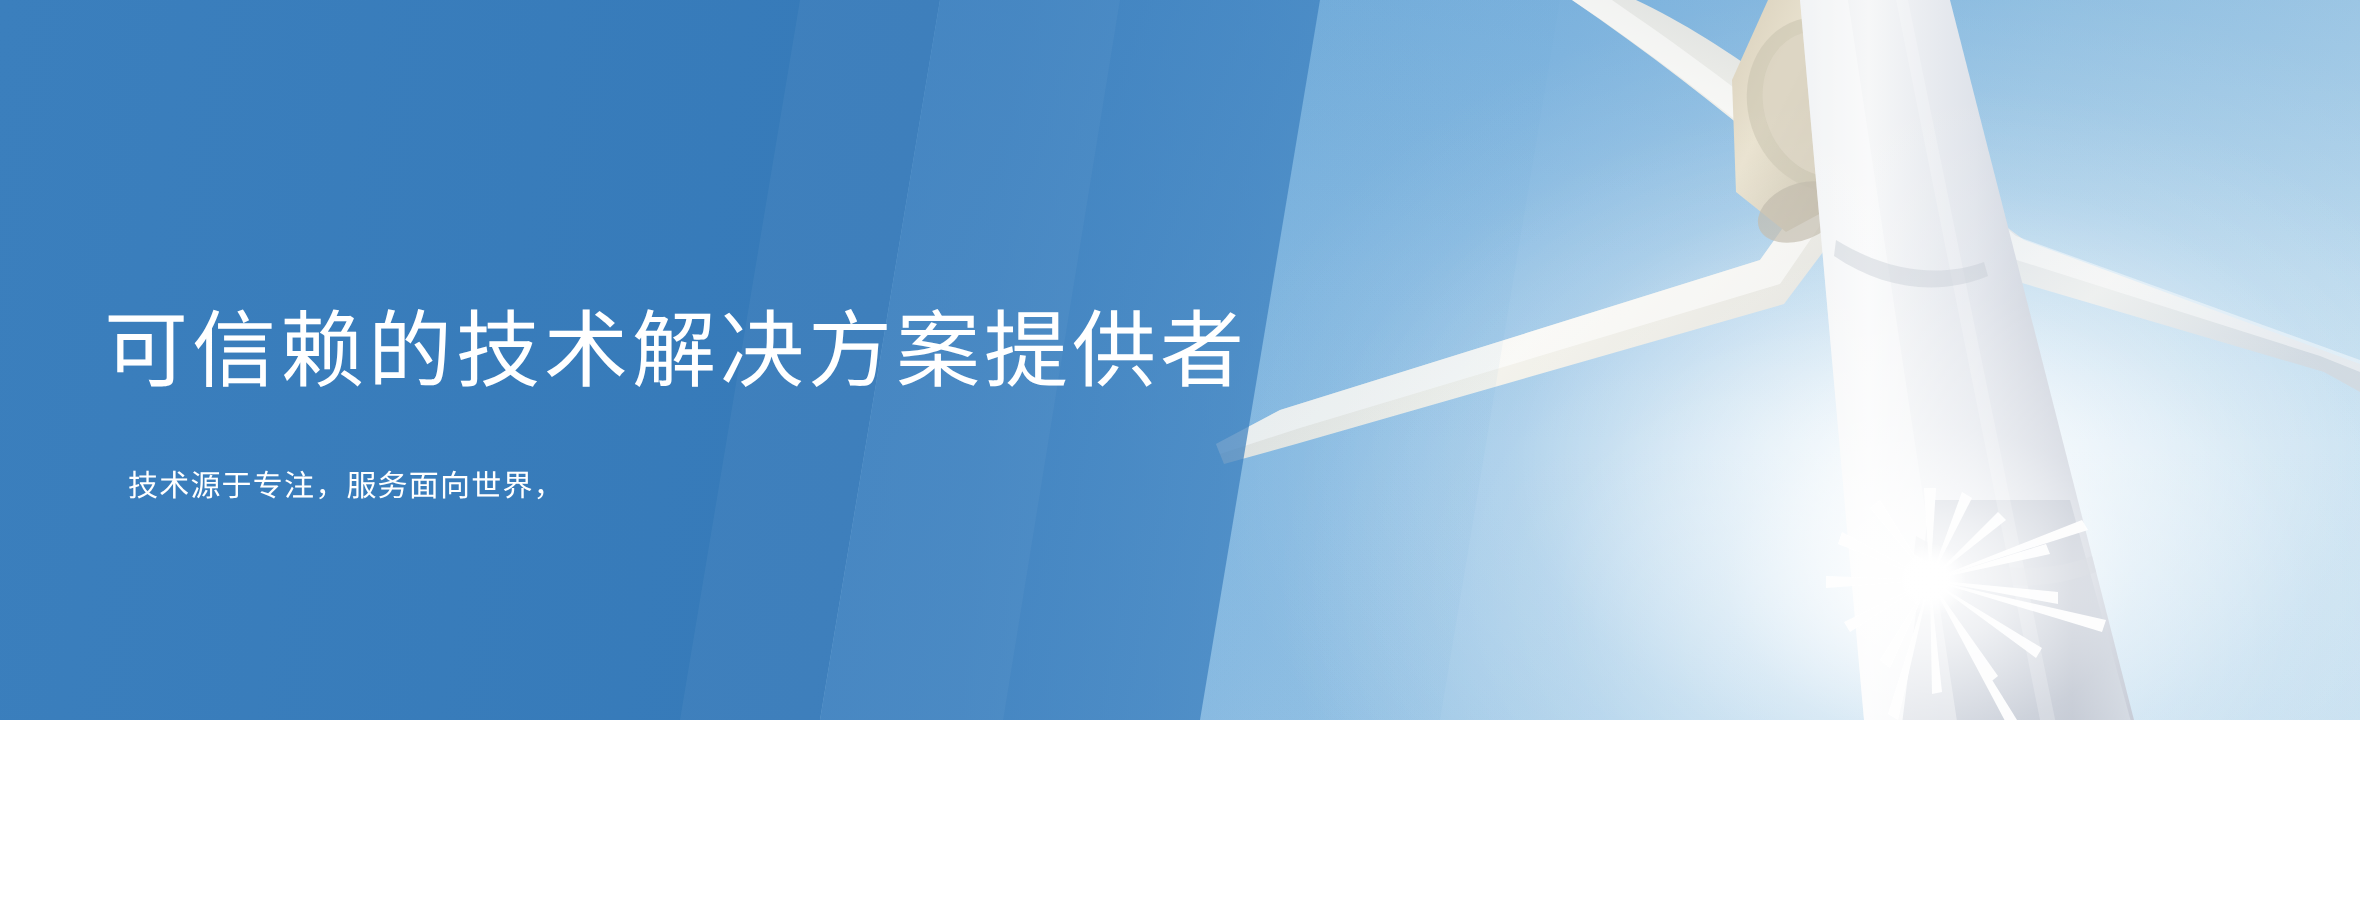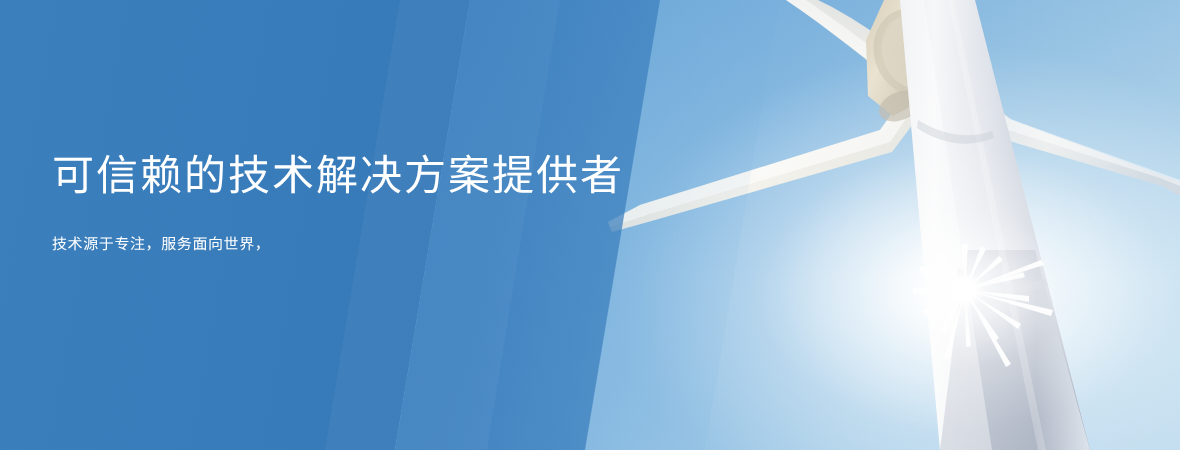--- a/index.html
+++ b/index.html
@@ -8,21 +8,21 @@
     padding: 0;
     background: #ffffff;
   }
   body {
     font-family: "Liberation Sans", "DejaVu Sans", sans-serif;
   }
 
   .banner {
     position: relative;
     width: 1180px;
-    height: 450px;
+    height: 360px;
     overflow: hidden;
     background: #1d4ed8;
     user-select: none;
   }
 
   
   .photo {
     position: absolute;
     inset: 0;
     background:
@@ -142,21 +142,21 @@
   .headline {
     margin: 0;
     font-size: 42px;
     line-height: 52px;
     font-weight: 400;
     color: #ffffff;
     letter-spacing: 2px;
     white-space: nowrap;
   }
   .subline {
-    margin: 0;
+    margin: 12px;
     color: #ffffff;
     font-size: 15px;
     line-height: 31px;
     letter-spacing: 0.6px;
     white-space: nowrap;
   }
   .sub-wrap { margin-top: 26px; }
 </style>
 </head>
 <body>

